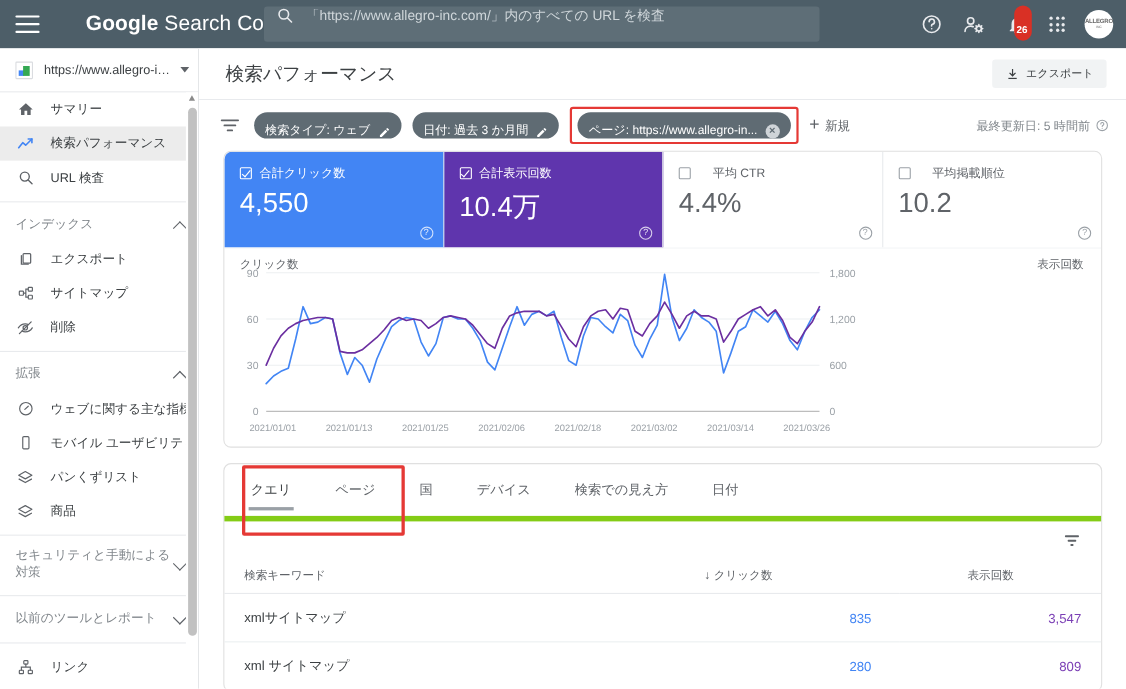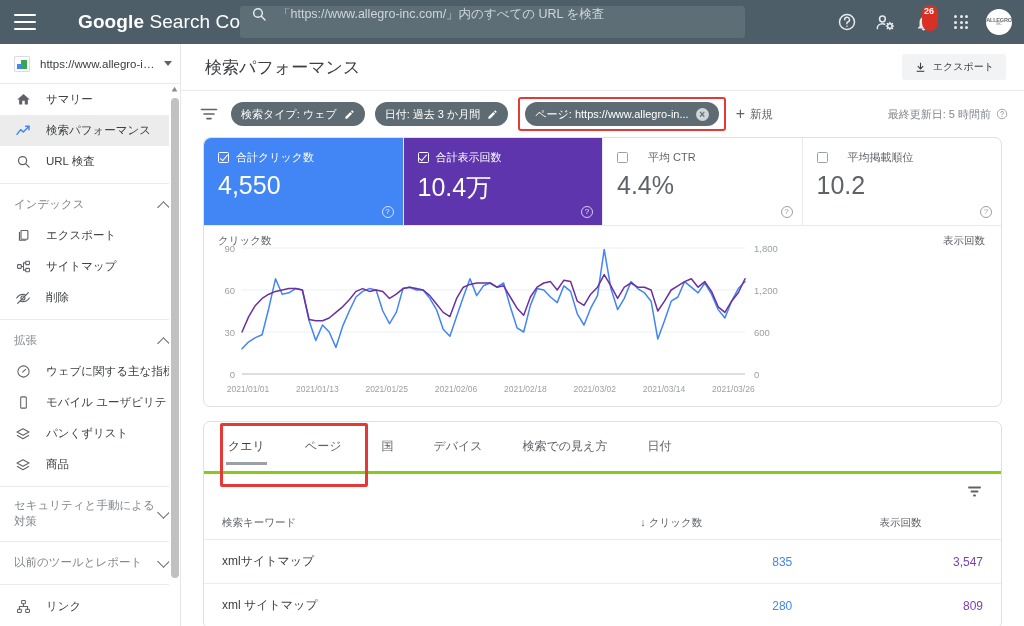--- a/index.html
+++ b/index.html
@@ -27,22 +27,22 @@
     cursor: text;
   }
   .searchbox .ico { width: 38px; display: flex; justify-content: center; }
   .searchbox .txt { color: #cfd6da; font-size: 12.5px; white-space: nowrap; overflow: hidden; }
 
   .topicons { position: absolute; right: 8px; top: 0; height: 44px;
     display: flex; align-items: center; gap: 4px; }
   .ticon { width: 34px; height: 34px; display: flex; align-items: center;
     justify-content: center; position: relative; cursor: pointer; border-radius: 50%; }
   .badge { position: absolute; top: 0px; right: 2px; background: #d93025; color: #fff;
-    font-size: 9px; line-height: 13px; min-width: 16px; height: 26px; border-radius: 8px;
-    padding: 0 2px; font-weight: 700; }
+    font-size: 9px; line-height: 13px; min-width: 16px; height: 14px; border-radius: 8px;
+    padding: 16px 2px; font-weight: 700; }
   .grid-ico { display: grid; grid-template-columns: repeat(3,3px); grid-gap: 2.5px; }
   .grid-ico i { width: 3px; height: 3px; background: #e8eaed; border-radius: 50%; display: block; }
   .avatar { width: 26px; height: 26px; border-radius: 50%; background: #fff; color: #6b6b6b;
     font-size: 5.5px; display: flex; align-items: center; justify-content: center;
     flex-direction: column; line-height: 1.1; font-weight: 700; letter-spacing:-.2px;}
   .avatar em { font-style: normal; font-size: 3px; font-weight: 400; letter-spacing: 0; }
 
   
   .sidebar { position: absolute; top: 44px; left: 0; width: 181px; height: 582px;
     background: #fff; border-right: 1px solid #e4e6e8; overflow: hidden; }
@@ -86,21 +86,21 @@
   .pagehead { height: 47px; display: flex; align-items: center; padding: 0 18px 0 24px;
     border-bottom: 1px solid #e8eaed; background: #fff; }
   .pagetitle { font-size: 17px; color: #3c4043; flex: 1; }
   .export-btn { display: flex; align-items: center; gap: 6px; font-size: 10px;
     color: #3c4043; background: #f1f3f4; border-radius: 3px; padding: 6px 12px; cursor: pointer; }
 
   .filterbar { height: 46px; display: flex; align-items: center; padding: 0 16px 0 18px;
     background: #fff; }
   .tune-ico { width: 20px; height: 20px; margin-right: 12px; cursor: pointer; flex: 0 0 auto; }
   .chip { height: 24px; background: #5f6b73; color: #fff; border-radius: 12px;
-    display: inline-flex; align-items: center; padding: 0 10px; font-size: 11px;
+    display: inline-flex; align-items: flex-end; padding: 0 10px; font-size: 11px;
     margin-right: 10px; cursor: pointer; white-space: nowrap; }
   .chip .pen { margin-left: 7px; width: 11px; height: 11px; }
   .chip .xcirc { margin-left: 7px; width: 13px; height: 13px; border-radius: 50%;
     background: #cfd4d8; color: #5f6b73; font-size: 10px; line-height: 13px;
     text-align: center; font-weight: 700; }
   .chip-highlight { position: relative; display: inline-flex; border: 2.5px solid #e53935;
     border-radius: 3px; padding: 3px 5px; margin-right: 6px; }
   .chip-highlight .chip { margin-right: 0; }
   .newbtn { display: inline-flex; align-items: center; gap: 5px; color: #5f6368;
     font-size: 11.5px; cursor: pointer; margin-left: 4px; }
@@ -133,21 +133,21 @@
   .qmark { position: absolute; right: 9px; bottom: 7px; width: 12px; height: 12px;
     border-radius: 50%; border: 1px solid #9aa0a6; color: #9aa0a6; font-size: 8px;
     line-height: 10px; text-align: center; cursor: pointer; }
   .metric.blue .qmark, .metric.purple .qmark { border-color: rgba(255,255,255,.75); color: rgba(255,255,255,.9); }
 
   .chartbox { height: 180px; position: relative; }
   .axis-title { position: absolute; font-size: 10.5px; color: #5f6368; }
 
   
   .tabs { display: flex; height: 52px; align-items: center; padding: 0 4px;
-    border-bottom: 3px solid #84cc16; position: relative; }
+    border-bottom: 5px solid #84cc16; position: relative; }
   .tab { font-size: 12px; color: #5f6368; padding: 0 20px; height: 52px;
     display: flex; align-items: center; cursor: pointer; position: relative; white-space: nowrap; }
   .tab.active { color: #3c4043; }
   .tab.active:after { content: ""; position: absolute; left: 18px; right: 18px; bottom: 8px;
     height: 2.5px; background: #9aa0a6; }
   .tab-highlight { position: absolute; left: 16px; top: 1px; width: 148px; height: 64px;
     border: 3px solid #e53935; border-radius: 2px; pointer-events: none; }
 
   .tablefilter { height: 34px; display: flex; align-items: center; justify-content: flex-end;
     padding-right: 18px; }

